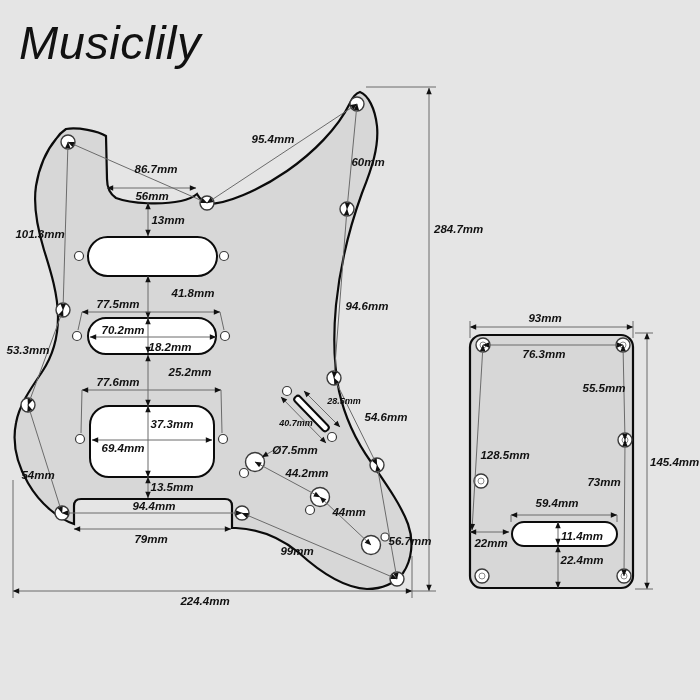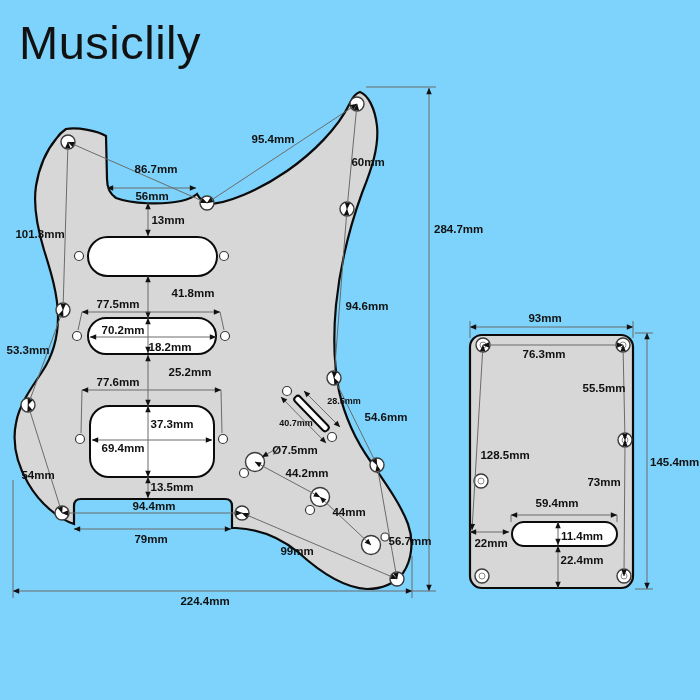--- a/index.html
+++ b/index.html
@@ -1,17 +1,17 @@
 <!DOCTYPE html>
 <html><head>
 <meta charset="utf-8">
 <style>
   html,body{margin:0;padding:0;background:#ffffff;}
-  .stage{position:relative;width:700px;height:700px;background:#7dd3fc;overflow:hidden;
-         font-family:"Liberation Sans","DejaVu Sans",sans-serif;}
+  .stage{position:relative;width:700px;height:700px;background:#e5e5e5;overflow:hidden;
+         font-family:"Liberation Sans","DejaVu Sans",sans-serif;font-style:italic;}
   svg{display:block;}
   .brand{font-family:"Liberation Sans","DejaVu Sans",sans-serif;
          font-size:47px;font-weight:500;fill:#111;letter-spacing:0.5px;}
   .dl{font-family:"Liberation Sans","DejaVu Sans",sans-serif;
       font-size:11.5px;font-weight:bold;fill:#111;text-anchor:middle;}
   .dl-sm{font-size:9px;}
   .dl-start{text-anchor:start;}
   .plate{fill:#d7d7d7;stroke:#0b0b0b;stroke-width:2.2;}
   .slot{fill:#ffffff;stroke:#0b0b0b;stroke-width:2;}
   .dim{stroke:#6b6b6b;stroke-width:1;fill:none;}

